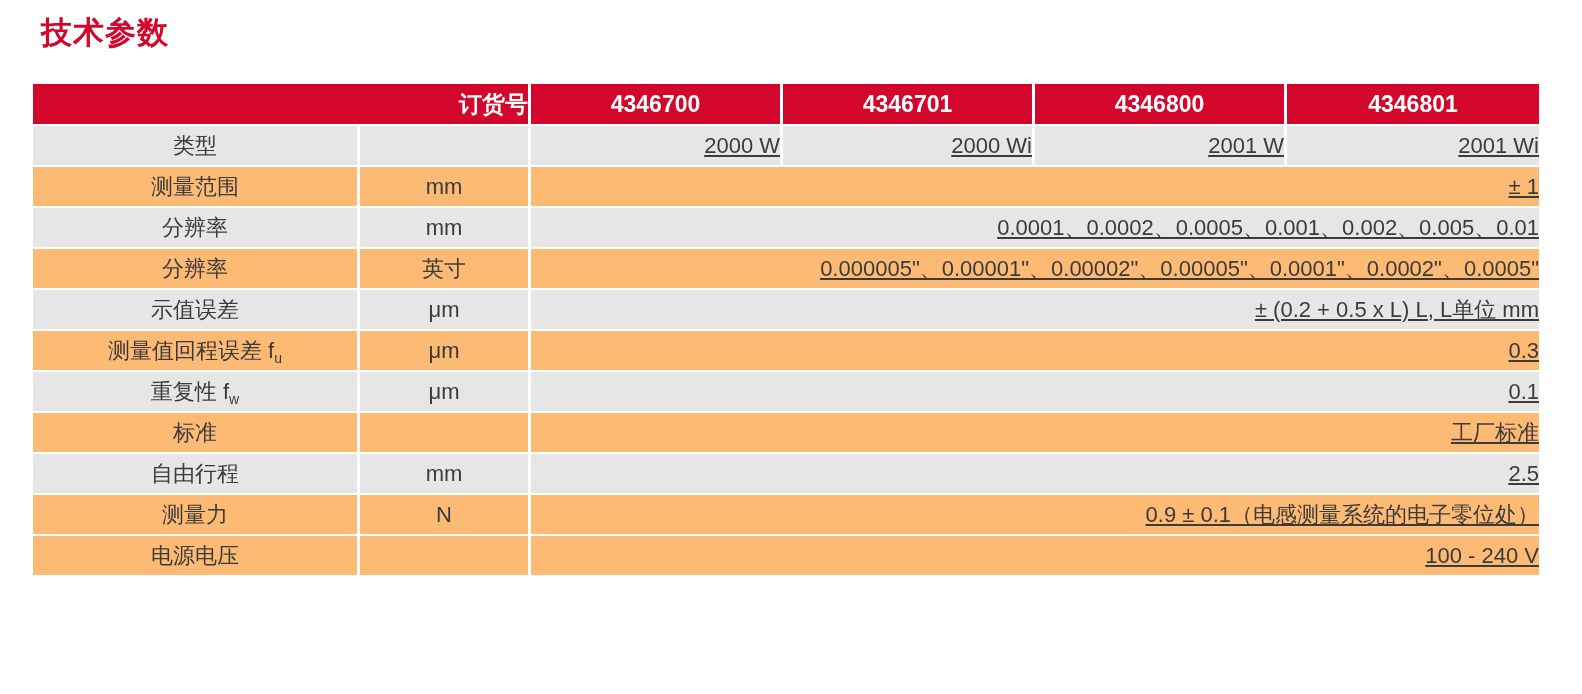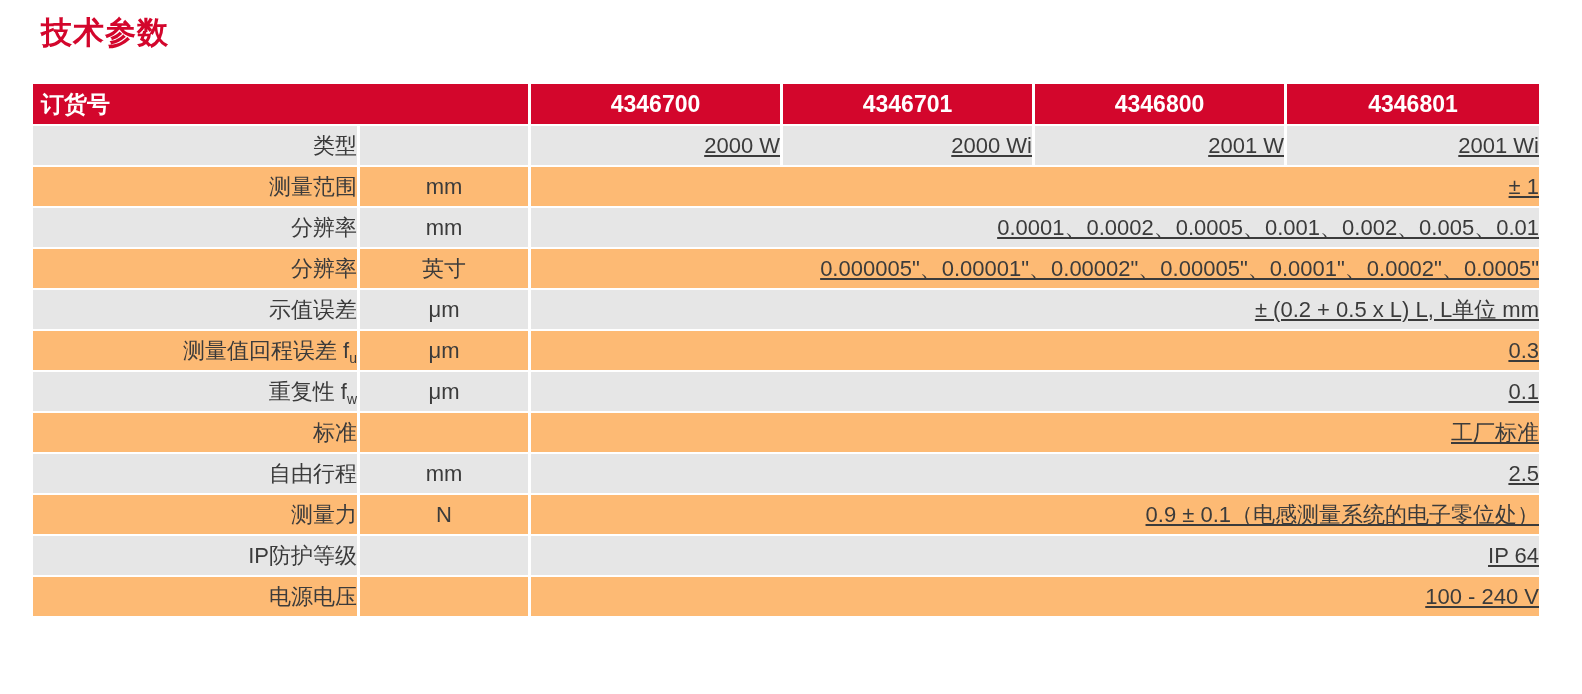--- a/index.html
+++ b/index.html
@@ -41,27 +41,27 @@
   th:last-child, td:last-child { border-right: none; }
   thead th {
     background: #d3062c;
     color: #ffffff;
     height: 42px;
     font-size: 23px;
     font-weight: bold;
     text-align: center;
   }
   thead th.order-label {
-    text-align: left;
+    text-align: right;
     padding-left: 8px;
   }
   tbody td { height: 41px; }
   tbody tr.grey  td { background: #e6e6e6; }
   tbody tr.light td { background: #fdba74; }
-  td.label-cell { text-align: right; }
+  td.label-cell { text-align: center; }
   td.unit-cell  { text-align: center; }
   td.value-cell { text-align: right; text-decoration: underline; }
   sub { font-size: 14px; line-height: 0; }
 </style>
 </head>
 <body>
 
 <h1 class="page-title">技术参数</h1>
 
 <table class="spec-table">
@@ -129,24 +129,19 @@
       <tr class="grey">
         <td class="label-cell">自由行程</td>
         <td class="unit-cell">mm</td>
         <td colspan="4" class="value-cell">2.5</td>
       </tr>
       <tr class="light">
         <td class="label-cell">测量力</td>
         <td class="unit-cell">N</td>
         <td colspan="4" class="value-cell">0.9 ± 0.1（电感测量系统的电子零位处）</td>
       </tr>
-      <tr class="grey">
-        <td class="label-cell">IP防护等级</td>
-        <td class="unit-cell"></td>
-        <td colspan="4" class="value-cell">IP 64</td>
-      </tr>
       <tr class="light">
         <td class="label-cell">电源电压</td>
         <td class="unit-cell"></td>
         <td colspan="4" class="value-cell">100 - 240 V</td>
       </tr>
     </tbody>
 </table>
 
 </body></html>

